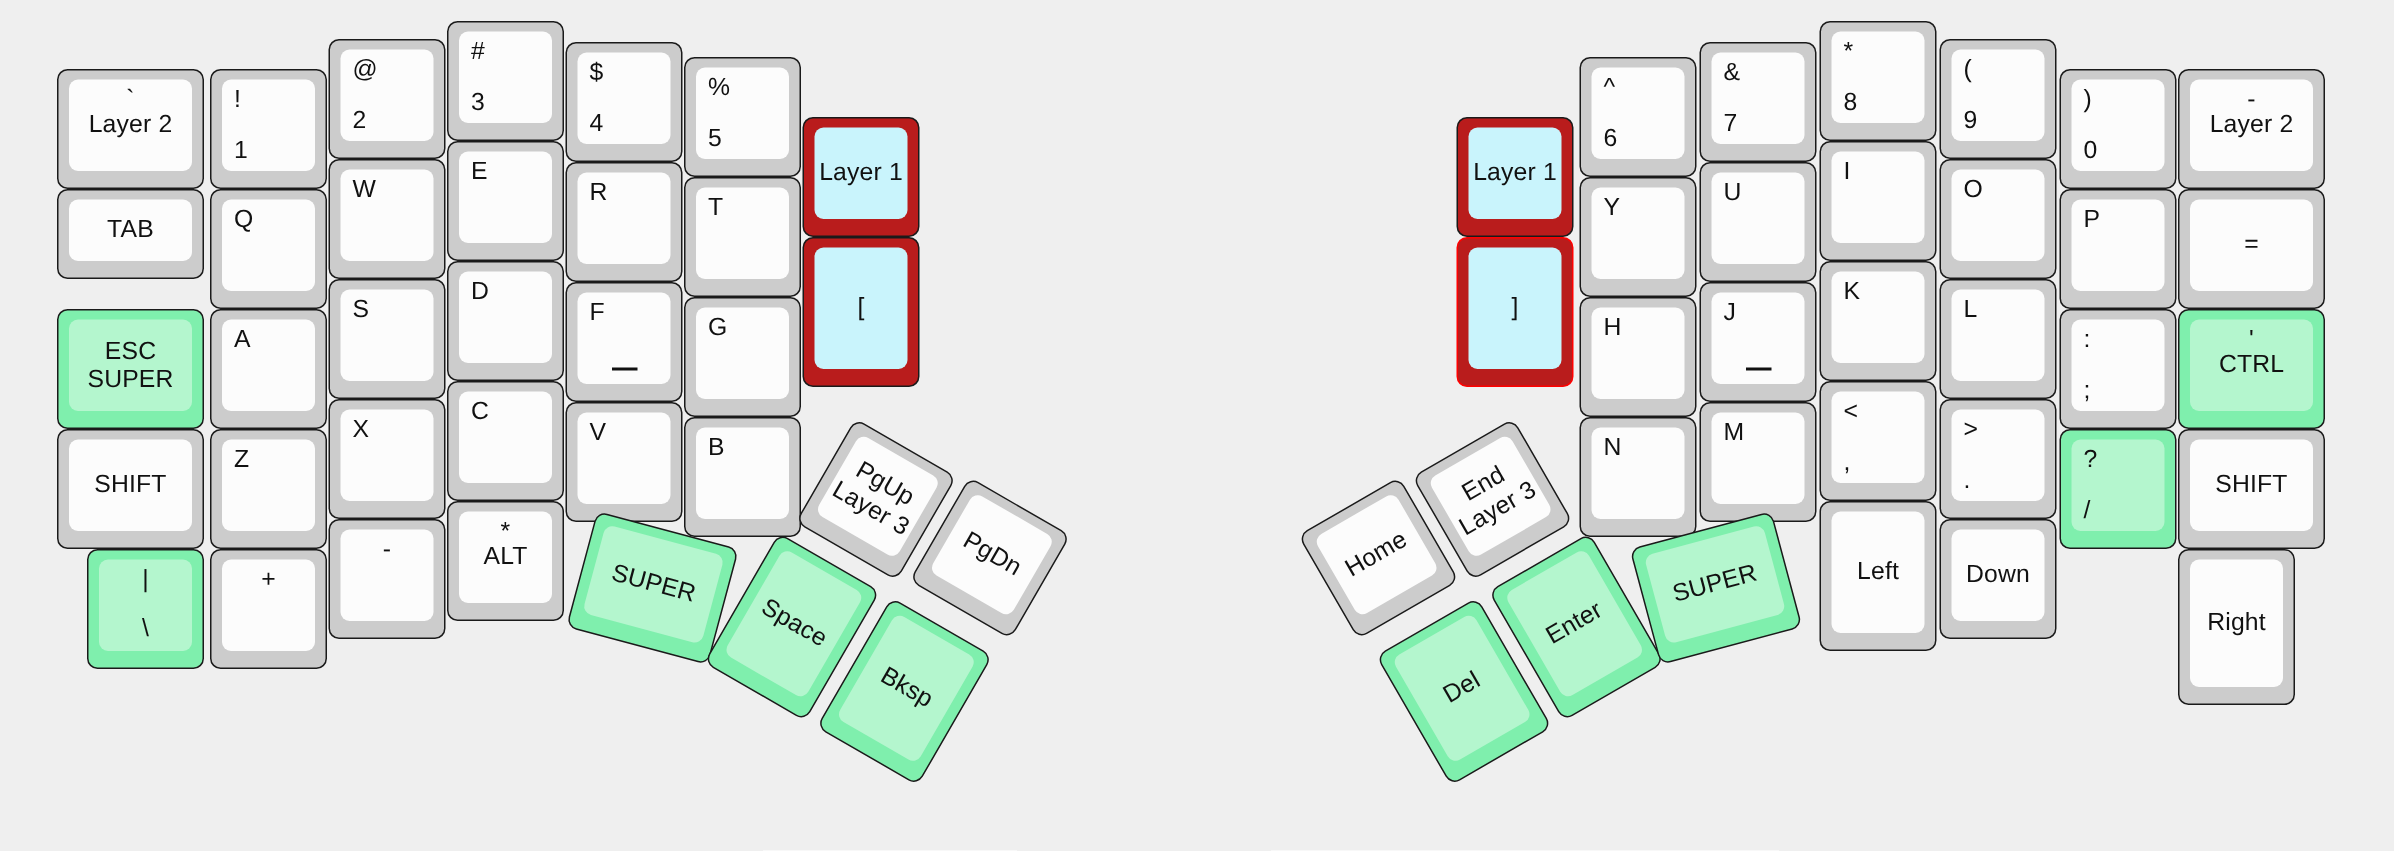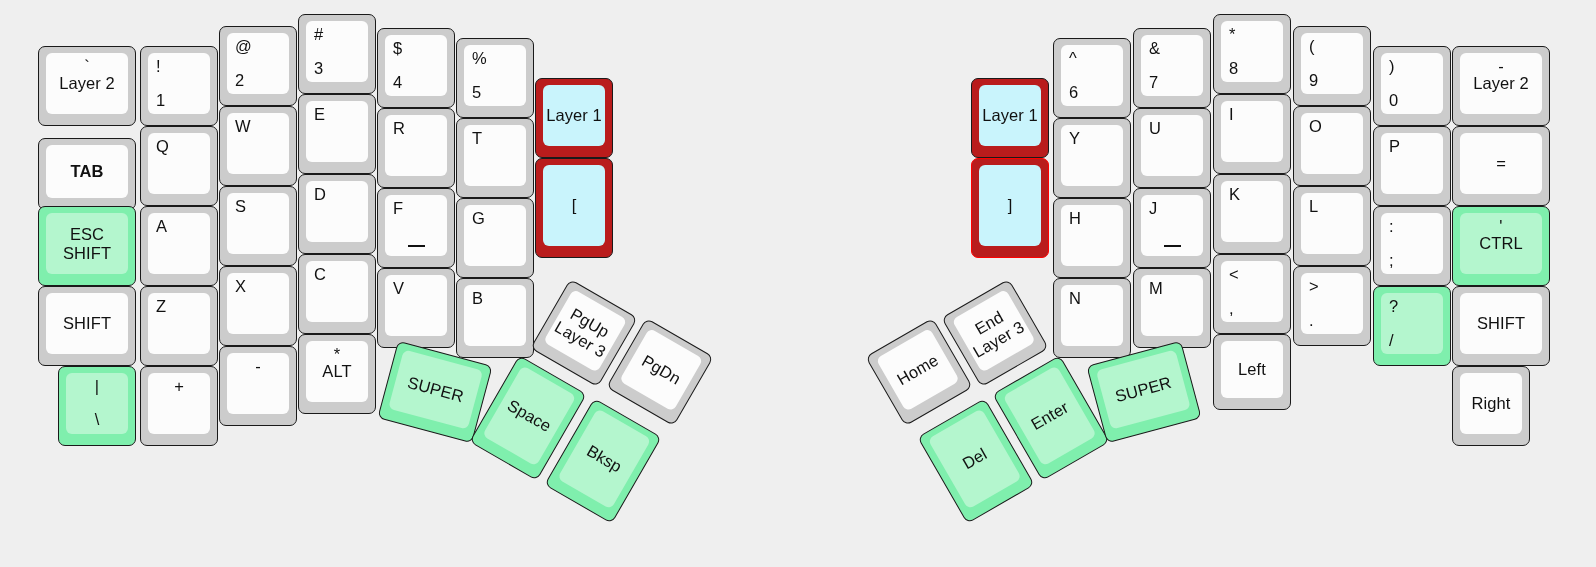--- a/index.html
+++ b/index.html
@@ -96,29 +96,29 @@
 </head>
 <body>
 
 <div id="kb-root" style="width: 1596px; height: 567px; background: rgb(239, 239, 239);">
     <div class="key" style="left: 38px; top: 46px; width: 98px; height: 80px; z-index: 10;">
       <div class="cap">
         <div class="lg tc">`</div>
         <div class="lg ct">Layer 2</div>
       </div>
     </div>
-    <div class="key" style="left: 38px; top: 138px; width: 98px; height: 72px; z-index: 11; font-weight: bold;">
+    <div class="key" style="left: 38px; top: 126px; width: 98px; height: 60px; z-index: 11;">
       <div class="cap">
         <div class="lg ct">TAB</div>
       </div>
     </div>
     <div class="key green" style="left: 38px; top: 206px; width: 98px; height: 80px; z-index: 12;">
       <div class="cap">
         <div class="lg ct">ESC
-SHIFT</div>
+SUPER</div>
       </div>
     </div>
     <div class="key" style="left: 38px; top: 286px; width: 98px; height: 80px; z-index: 13;">
       <div class="cap">
         <div class="lg ct">SHIFT</div>
       </div>
     </div>
     <div class="key green" style="left: 58px; top: 366px; width: 78px; height: 80px; z-index: 14;">
       <div class="cap">
         <div class="lg tc">|</div>
@@ -351,21 +351,21 @@
       <div class="cap">
         <div class="lg tl">K</div>
       </div>
     </div>
     <div class="key" style="left: 1213px; top: 254px; width: 78px; height: 80px; z-index: 58;">
       <div class="cap">
         <div class="lg tl">&lt;</div>
         <div class="lg bl">,</div>
       </div>
     </div>
-    <div class="key" style="left: 1213px; top: 334px; width: 78px; height: 76px; z-index: 59;">
+    <div class="key" style="left: 1213px; top: 334px; width: 78px; height: 100px; z-index: 59;">
       <div class="cap">
         <div class="lg ct">Left</div>
       </div>
     </div>
     <div class="key" style="left: 1293px; top: 26px; width: 78px; height: 80px; z-index: 60;">
       <div class="cap">
         <div class="lg tl">(</div>
         <div class="lg bl">9</div>
       </div>
     </div>
@@ -378,20 +378,25 @@
       <div class="cap">
         <div class="lg tl">L</div>
       </div>
     </div>
     <div class="key" style="left: 1293px; top: 266px; width: 78px; height: 80px; z-index: 63;">
       <div class="cap">
         <div class="lg tl">&gt;</div>
         <div class="lg bl">.</div>
       </div>
     </div>
+    <div class="key" style="left: 1293px; top: 346px; width: 78px; height: 80px; z-index: 64;">
+      <div class="cap">
+        <div class="lg ct">Down</div>
+      </div>
+    </div>
     <div class="key" style="left: 1373px; top: 46px; width: 78px; height: 80px; z-index: 65;">
       <div class="cap">
         <div class="lg tl">)</div>
         <div class="lg bl">0</div>
       </div>
     </div>
     <div class="key" style="left: 1373px; top: 126px; width: 78px; height: 80px; z-index: 66;">
       <div class="cap">
         <div class="lg tl">P</div>
       </div>
@@ -423,21 +428,21 @@
       <div class="cap">
         <div class="lg tc">'</div>
         <div class="lg ct">CTRL</div>
       </div>
     </div>
     <div class="key" style="left: 1452px; top: 286px; width: 98px; height: 80px; z-index: 73;">
       <div class="cap">
         <div class="lg ct">SHIFT</div>
       </div>
     </div>
-    <div class="key" style="left: 1452px; top: 366px; width: 78px; height: 80px; z-index: 74;">
+    <div class="key" style="left: 1452px; top: 366px; width: 78px; height: 104px; z-index: 74;">
       <div class="cap">
         <div class="lg ct">Right</div>
       </div>
     </div>
     <div class="key" style="left: 880px; top: 332px; width: 78px; height: 80px; z-index: 75; transform: rotate(-30deg); transform-origin: 50% 50%;">
       <div class="cap">
         <div class="lg ct">Home</div>
       </div>
     </div>
     <div class="key" style="left: 956px; top: 293px; width: 78px; height: 80px; z-index: 76; transform: rotate(-30deg); transform-origin: 50% 50%;">

